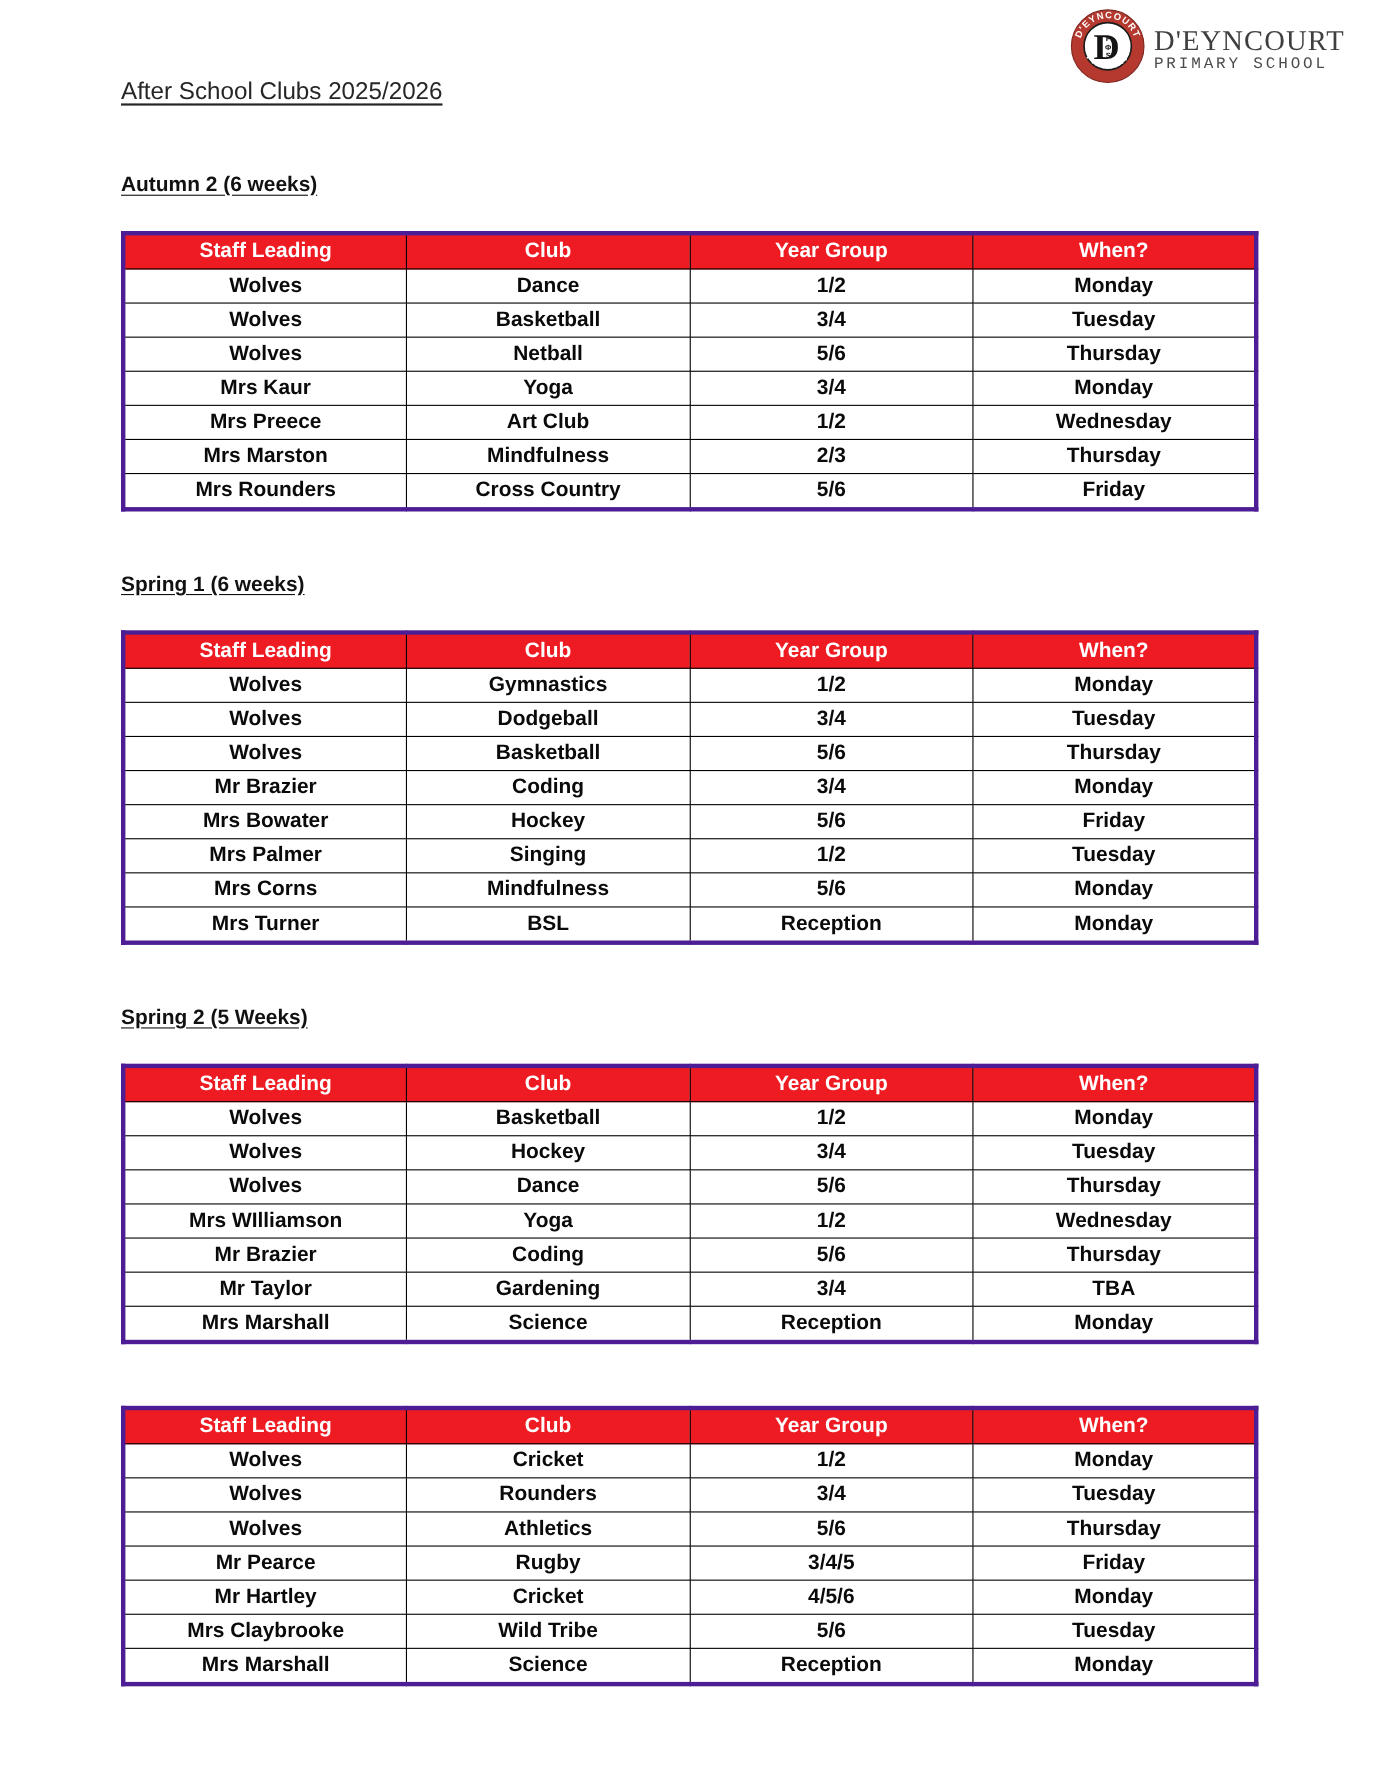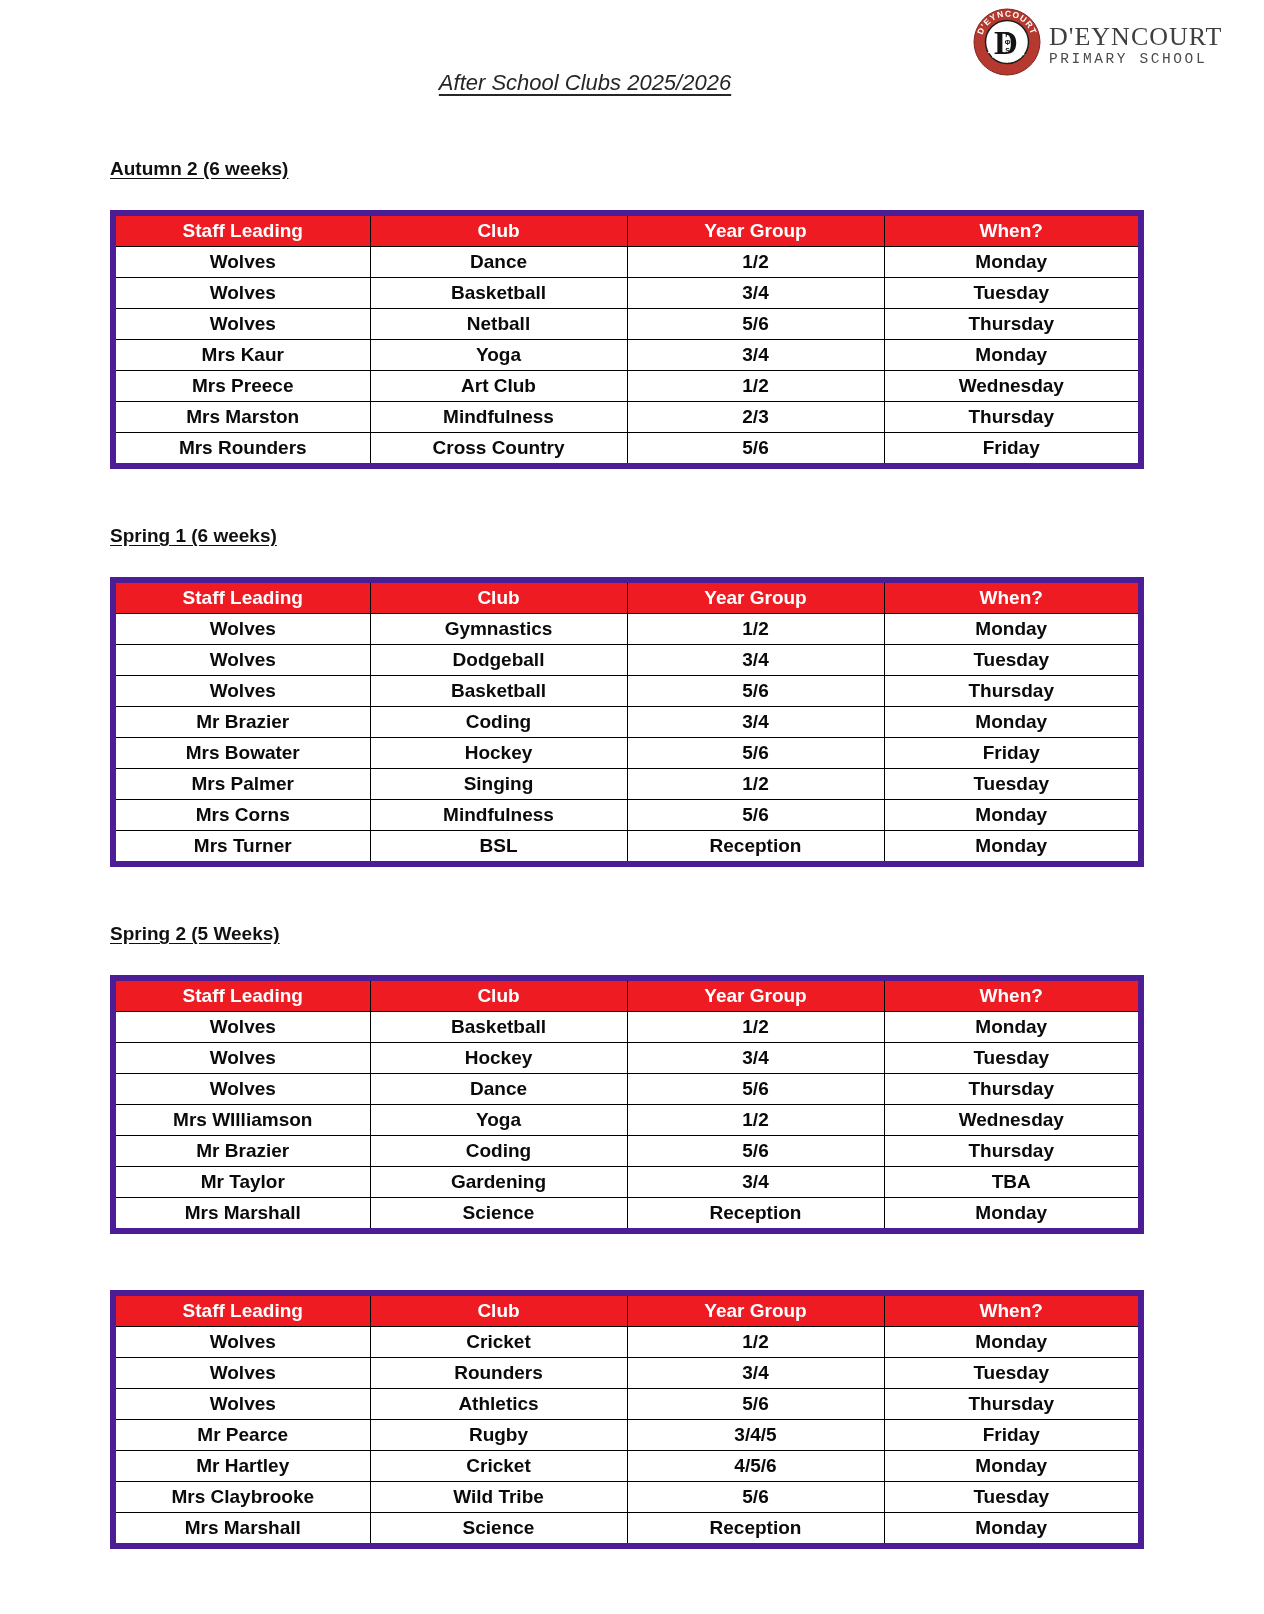--- a/index.html
+++ b/index.html
@@ -15,25 +15,23 @@
     background:#ffffff;
     font-family:"Liberation Sans",sans-serif;
     color:#000;
     position:relative;
     overflow:hidden;
   }
 
   
   .doc-title{
     position:absolute;top:70px;left:110px;width:950px;
-    text-align:center;
     font-size:22px;color:#262626;
     text-decoration:underline;
     text-underline-offset:4px;
-    font-style:italic;
   }
   .logo{
     position:absolute;top:8px;left:973px;
     display:flex;align-items:center;gap:8px;
   }
   .badge{width:68px;height:68px;flex:0 0 auto;}
   .badge .ring{fill:var(--badge-red);stroke:#7e2620;stroke-width:1;}
   .badge .inner{fill:#ffffff;stroke:#1c1c1c;stroke-width:1.5;}
   .badge .ringtext{fill:#ffffff;font-family:"Liberation Sans",sans-serif;font-weight:bold;font-size:8.5px;letter-spacing:1px;}
   .badge .bigd{fill:#141414;font-family:"Liberation Serif",serif;font-weight:bold;font-size:33px;}
@@ -55,21 +53,21 @@
   .section-heading{
     font-size:19px;font-weight:bold;color:#111;
     text-decoration:underline;
     text-underline-offset:3px;
     margin:12px 0 30px 0;
   }
   table.club-table{
     width:100%;
     border-collapse:collapse;
     table-layout:fixed;
-    border:6px solid #4c1d95;
+    border:4px solid #4c1d95;
     margin:0 0 56px 0;
   }
   table.club-table th{
     background:var(--header-red);
     color:var(--header-text);
     font-size:19px;font-weight:bold;
     height:30px;line-height:30px;
     border:1px solid #000;
     padding:0;text-align:center;
   }

